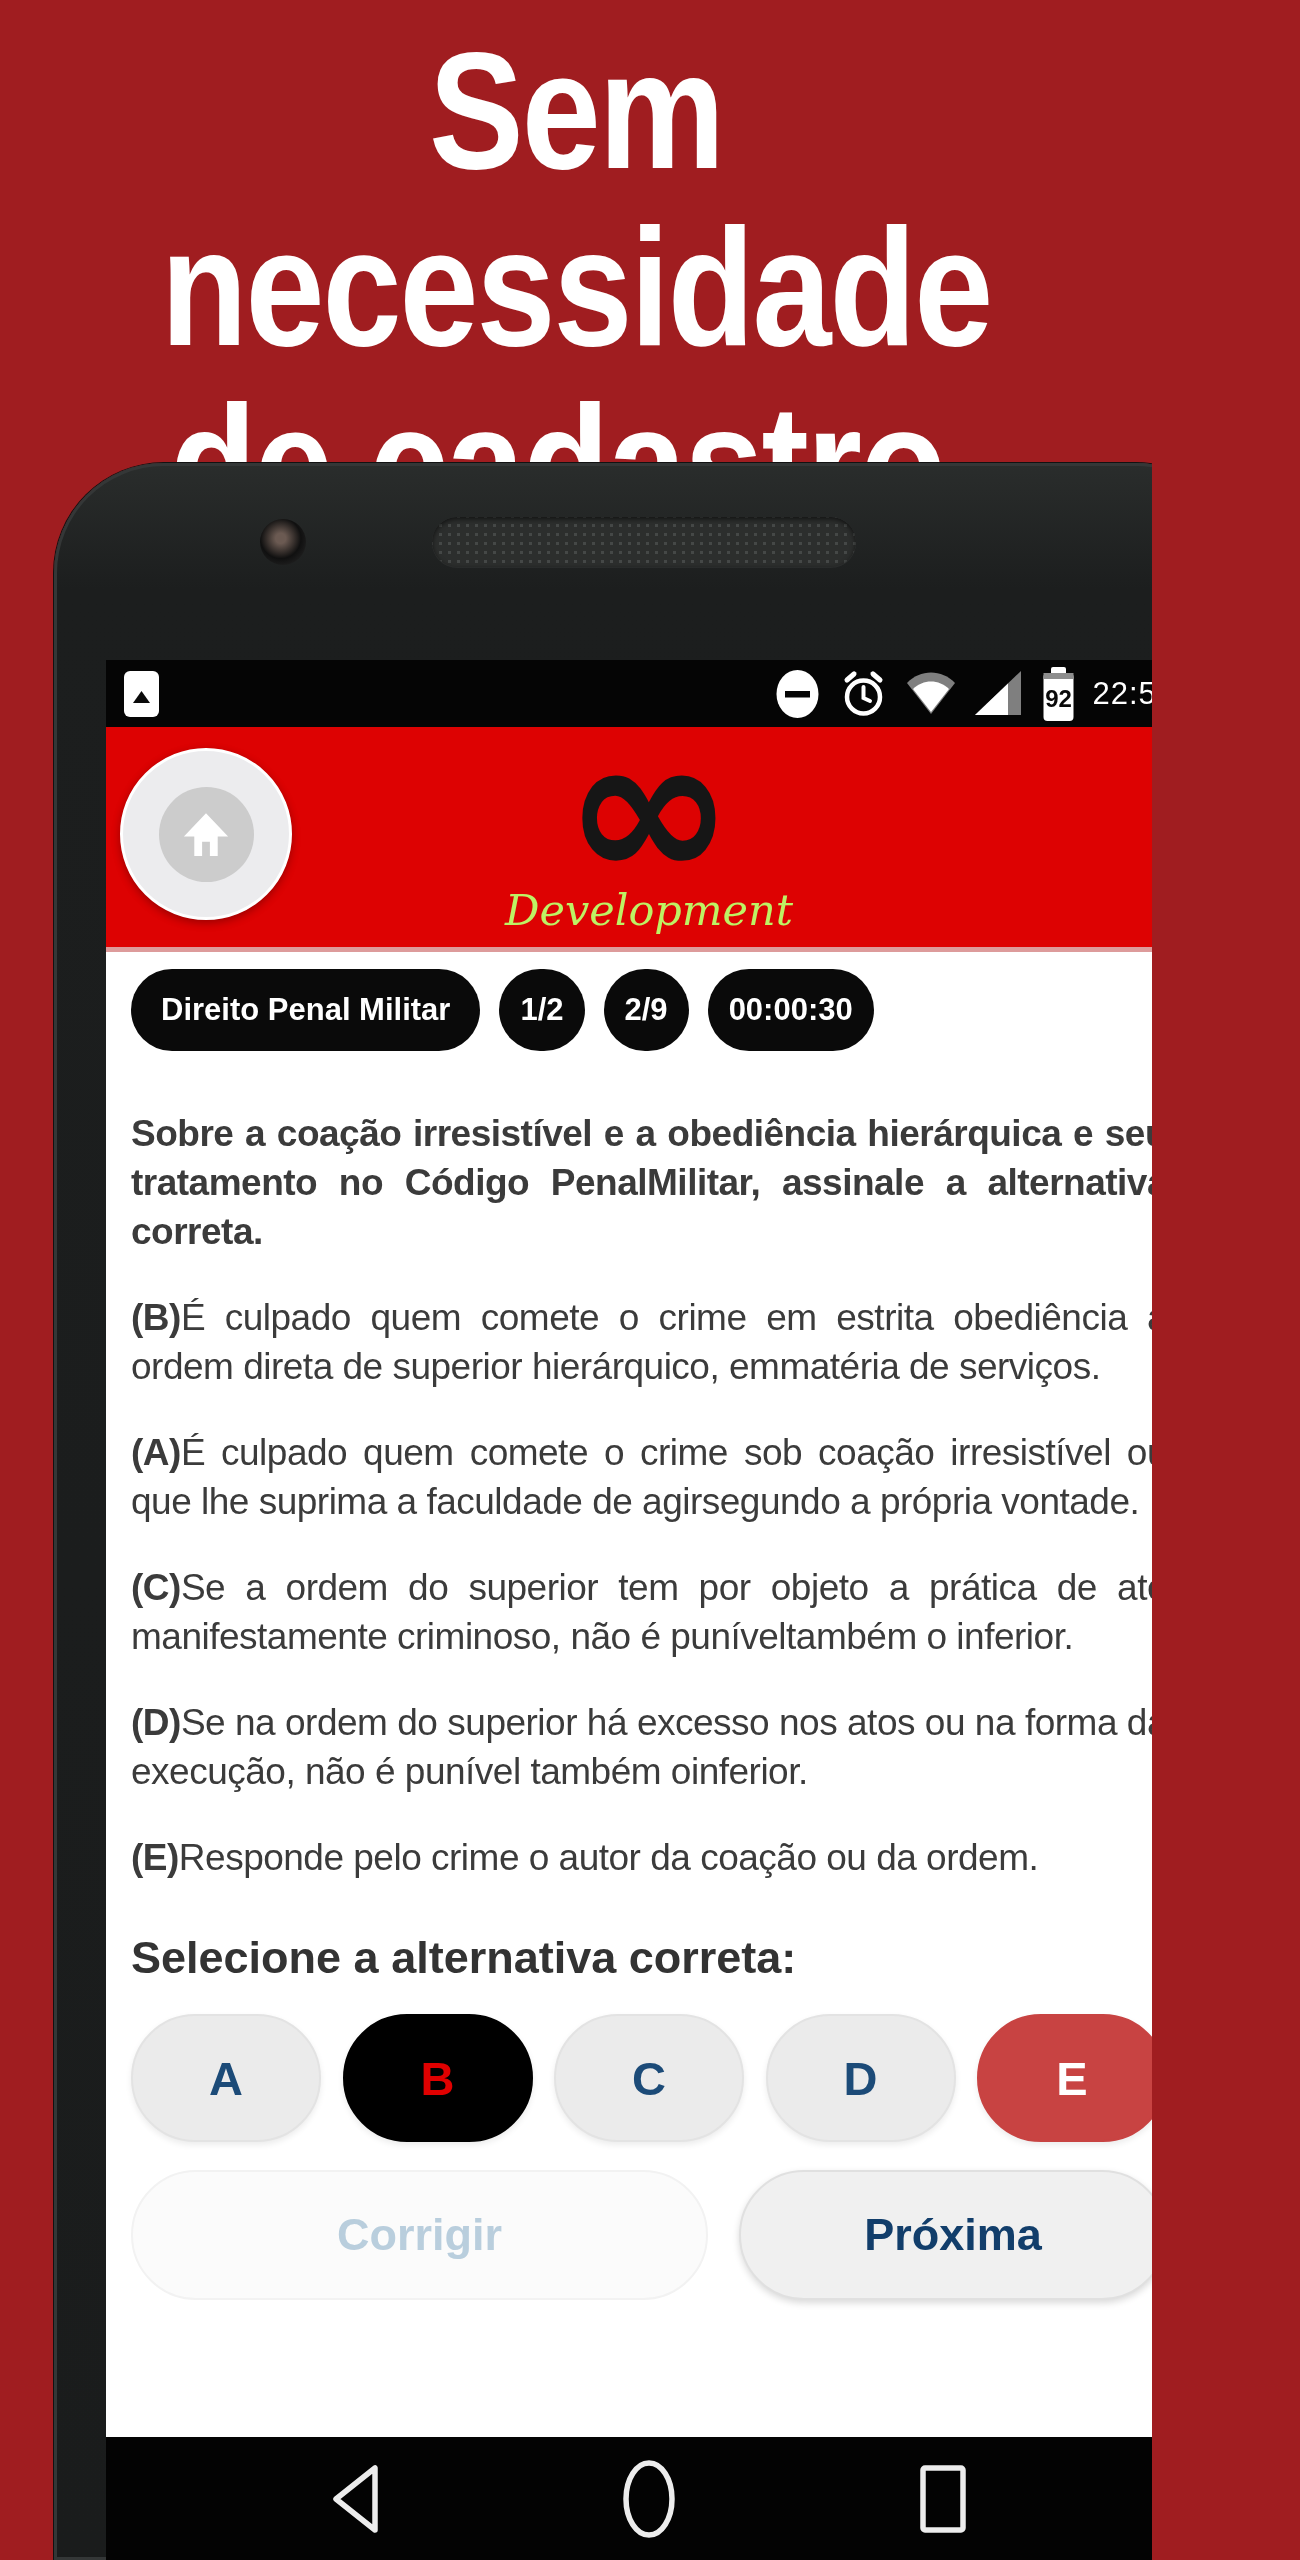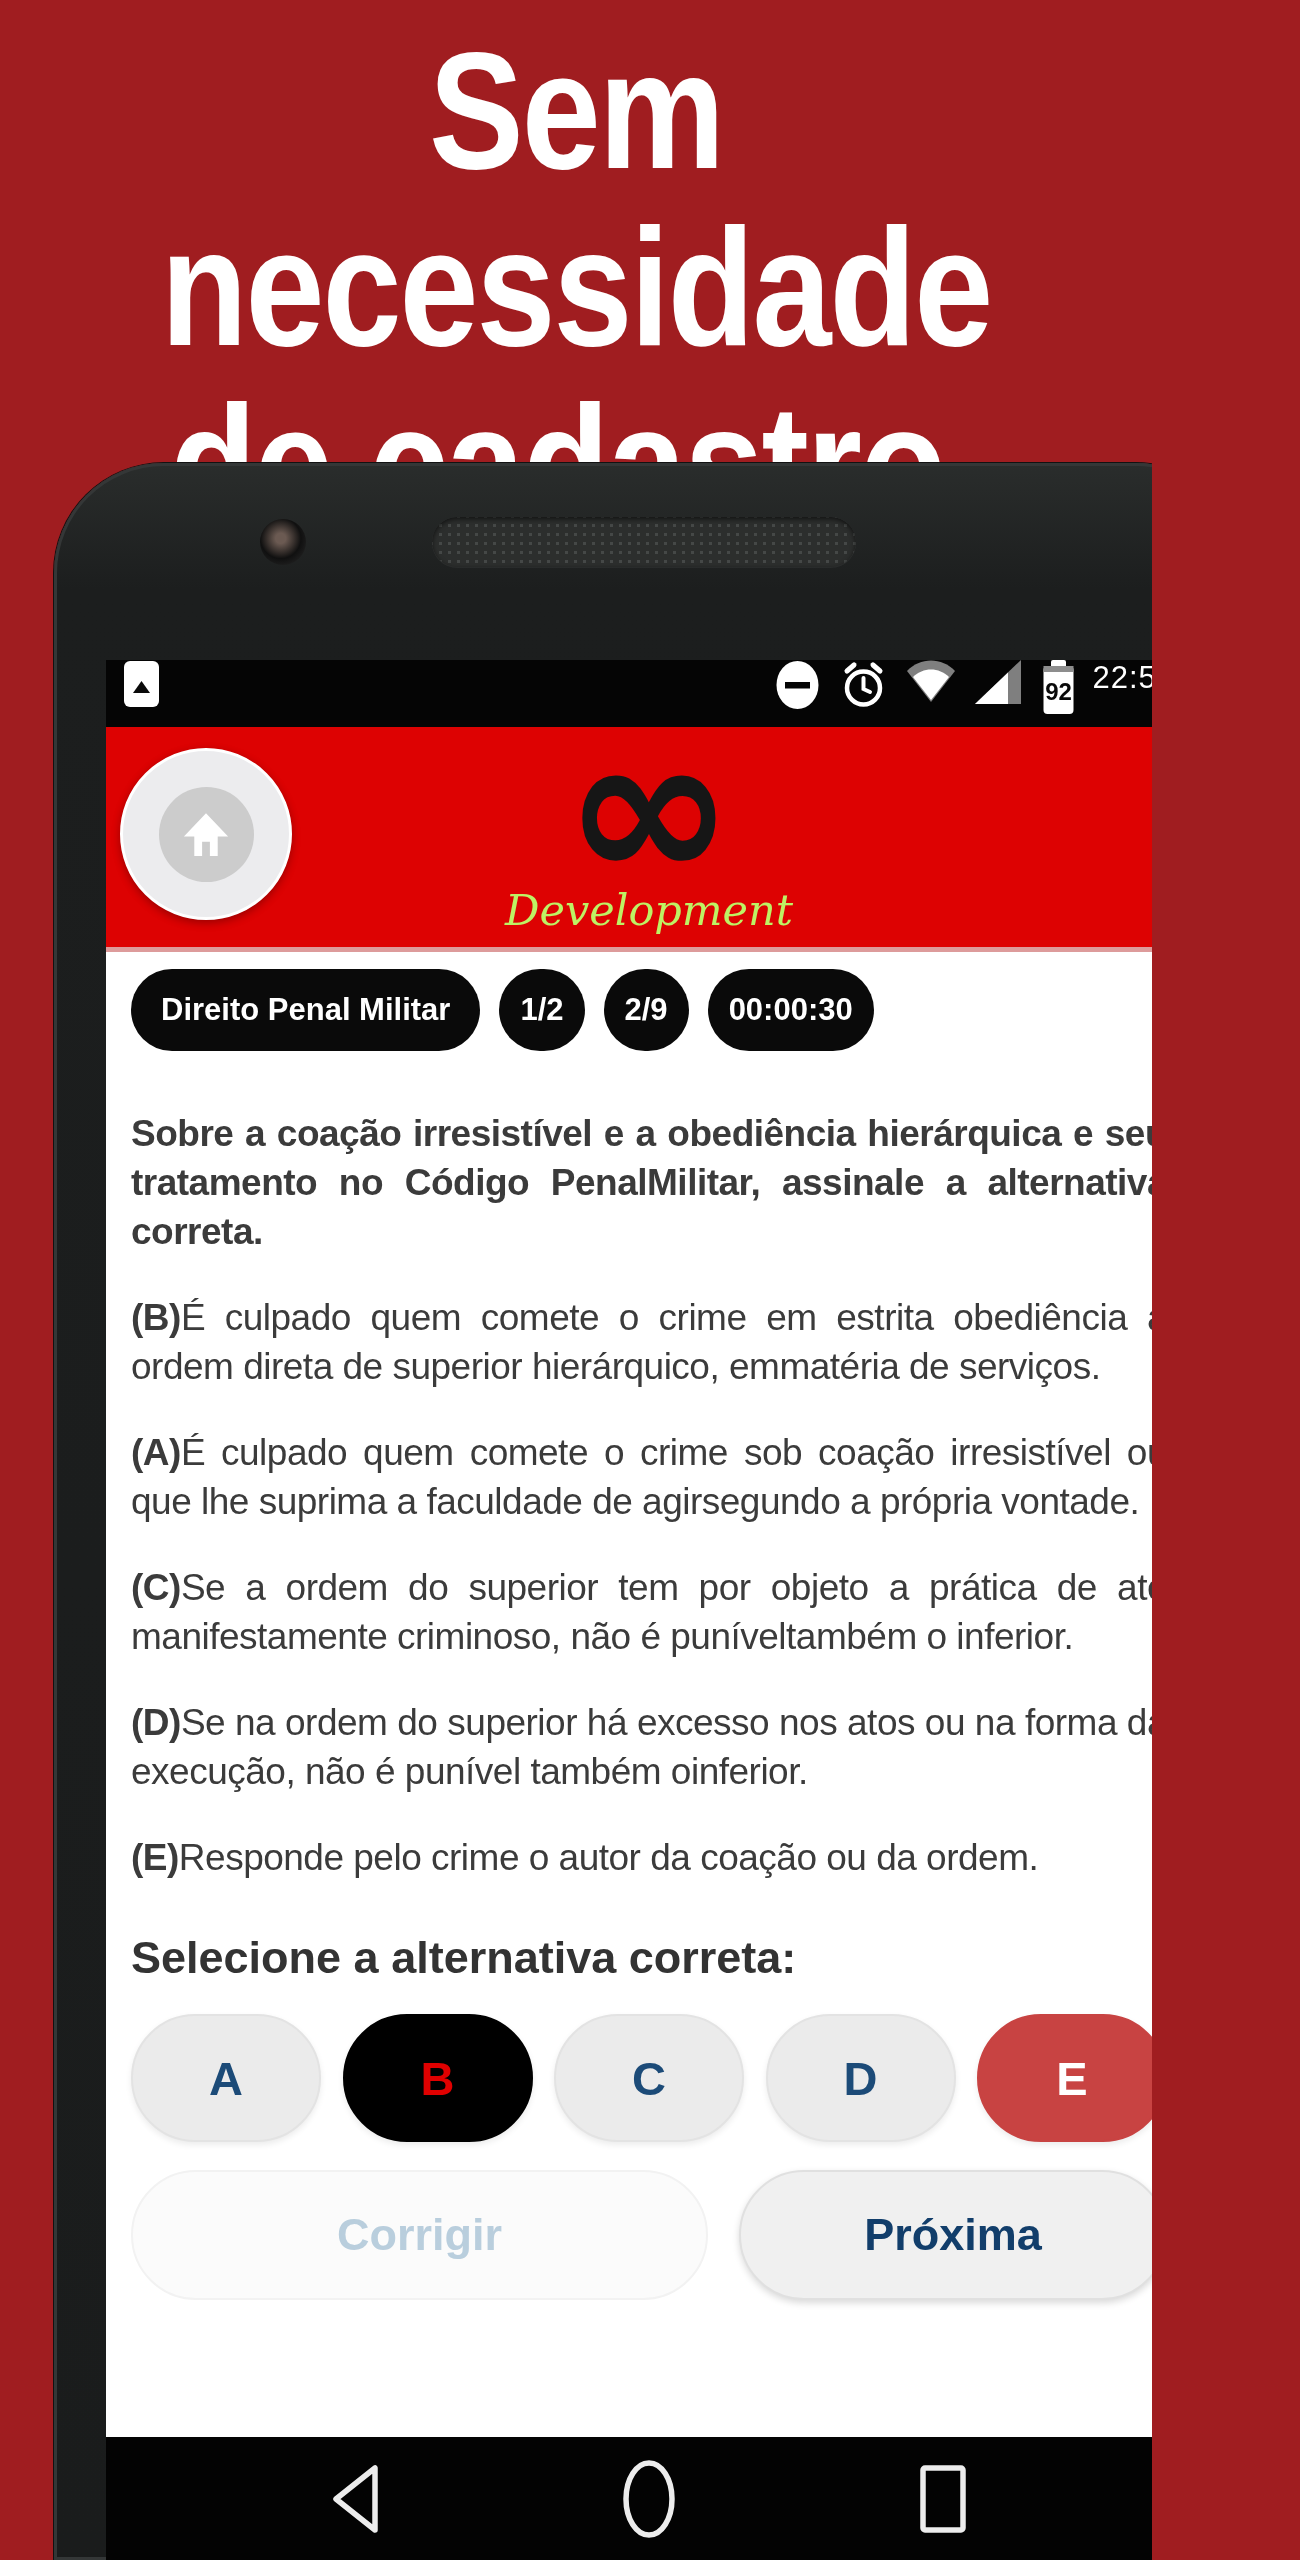--- a/index.html
+++ b/index.html
@@ -26,21 +26,21 @@
   .side-btn{position:absolute;right:-9px;width:12px;background:#2f3231;border-radius:6px;
             box-shadow:inset -2px 0 3px rgba(0,0,0,.5);}
   .side-btn.power{top:595px;height:155px;}
   .side-btn.volume{top:768px;height:140px;}
 
   
   .screen{position:absolute;left:52px;top:197px;width:1086px;bottom:0;
           background:#ffffff;display:flex;flex-direction:column;overflow:hidden;}
 
   
-  .status-bar{height:67px;background:#050505;display:flex;
+  .status-bar{height:67px;background:#050505;display:flex;align-items:center;
               padding:0 17px;flex:none;}
   .sb-spacer{flex:1;}
   .status-bar svg{display:block;margin-left:19px;}
   .status-bar .sb-left{margin-left:0;}
   .sb-time{color:#ffffff;font-size:31px;margin-left:16px;letter-spacing:1px;}
 
   
   .app-header{height:220px;background:#dd0202;border-bottom:5px solid #dd9b9b;
               position:relative;flex:none;}
   .home-btn{position:absolute;left:14px;top:21px;width:172px;height:172px;border-radius:50%;

